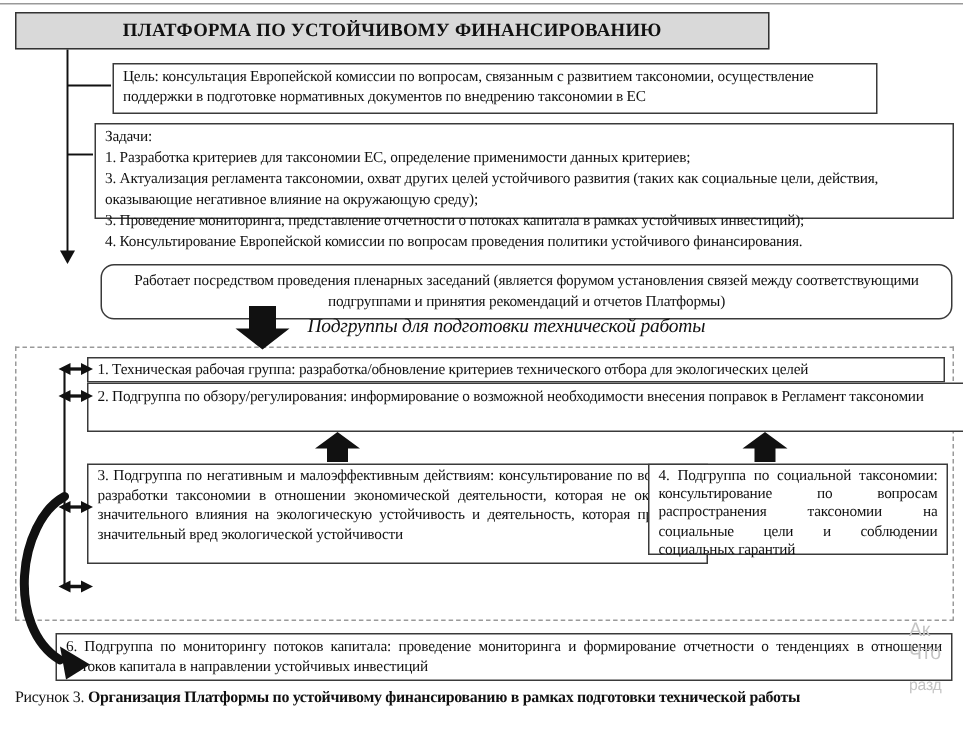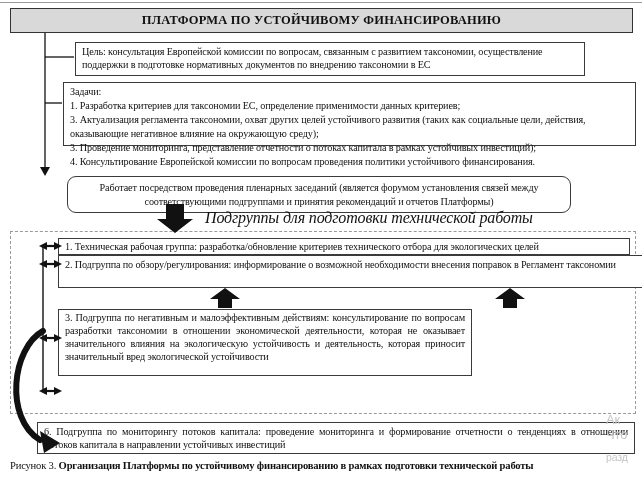--- a/index.html
+++ b/index.html
@@ -6,29 +6,29 @@
   #canvas{
     position:relative;width:642px;height:489px;background:#fff;overflow:hidden;
     font-family:"Liberation Serif","DejaVu Serif",serif;color:#111;
     letter-spacing:-0.15px;
   }
   .topline{position:absolute;left:0;top:2px;width:642px;height:0;border-top:1px solid #999;}
   .box{position:absolute;border:1px solid #3a3a3a;background:#fff;box-sizing:border-box;
        font-size:10.2px;line-height:1.3;padding:2px 6px;}
   .lead{}
   #title-bar{
-    position:absolute;left:10px;top:8px;width:623px;height:25px;box-sizing:border-box;
+    position:absolute;left:10px;top:8px;width:503px;height:25px;box-sizing:border-box;
     background:#d9d9d9;border:1.5px solid #333;display:flex;align-items:center;justify-content:center;
     font-weight:bold;font-size:12.5px;letter-spacing:0.2px;
   }
   #goal-box{left:75px;top:42px;width:510px;height:34px;}
   #tasks-box{left:63px;top:82px;width:573px;height:64px;line-height:1.37;}
-  #plenary-box{left:67px;top:176px;width:504px;height:37px;border-radius:9px;border-width:1.4px;
+  #plenary-box{left:67px;top:176px;width:568px;height:37px;border-radius:9px;border-width:1.4px;
     display:flex;align-items:center;justify-content:flex-end;text-align:center;}
-  #subgroups-label{position:absolute;left:205px;top:209px;font-style:italic;font-size:16px;}
+  #subgroups-label{position:absolute;left:205px;top:209px;font-style:italic;font-size:13px;}
   #dashed-frame{position:absolute;left:10px;top:231px;width:626px;height:183px;
     border:1px dashed #9a9a9a;box-sizing:border-box;}
   #sub1{left:58px;top:238px;width:572px;height:17px;padding-top:1px;white-space:nowrap;overflow:hidden;}
   #sub2{left:58px;top:255px;width:620px;height:33px;}
   #sub3{left:58px;top:309px;width:414px;height:67px;text-align:justify;line-height:1.26;}
   #sub4{left:432px;top:309px;width:200px;height:61px;text-align:justify;line-height:1.2;}
   #sub5{left:58px;top:379px;width:572px;height:31px;text-align:justify;}
   #sub6{left:37px;top:422px;width:598px;height:32px;text-align:justify;}
   #figure-caption{position:absolute;left:10px;top:460px;width:632px;font-size:10.6px;
     letter-spacing:-0.2px;white-space:nowrap;}
@@ -73,20 +73,24 @@
     <span class="lead">1. Техническая рабочая группа:</span>
     <span>разработка/обновление критериев технического отбора для экологических целей</span>
   </div>
   <div class="box" id="sub2">
     <span class="lead">2. Подгруппа по обзору/регулирования:</span>
     <span>информирование о возможной необходимости внесения поправок в Регламент таксономии</span>
   </div>
   <div class="box" id="sub3">
     <span class="lead">3. Подгруппа по негативным и малоэффективным действиям:</span>
     <span>консультирование по вопросам разработки таксономии в отношении экономической деятельности, которая не оказывает значительного влияния на экологическую устойчивость и деятельность, которая приносит значительный вред экологической устойчивости</span>
+  </div>
+  <div class="box" id="sub4">
+    <span class="lead">4. Подгруппа по социальной таксономии:</span>
+    <span>консультирование по вопросам распространения таксономии на социальные цели и соблюдении социальных гарантий</span>
   </div>
   <div class="box" id="sub6">
     <span class="lead">6. Подгруппа по мониторингу потоков капитала:</span>
     <span>проведение мониторинга и формирование отчетности о тенденциях в отношении потоков капитала в направлении устойчивых инвестиций</span>
   </div>
 
   <div id="figure-caption">
     <span>Рисунок 3.</span>
     <b>Организация Платформы по устойчивому финансированию в рамках подготовки технической работы</b>
   </div>

